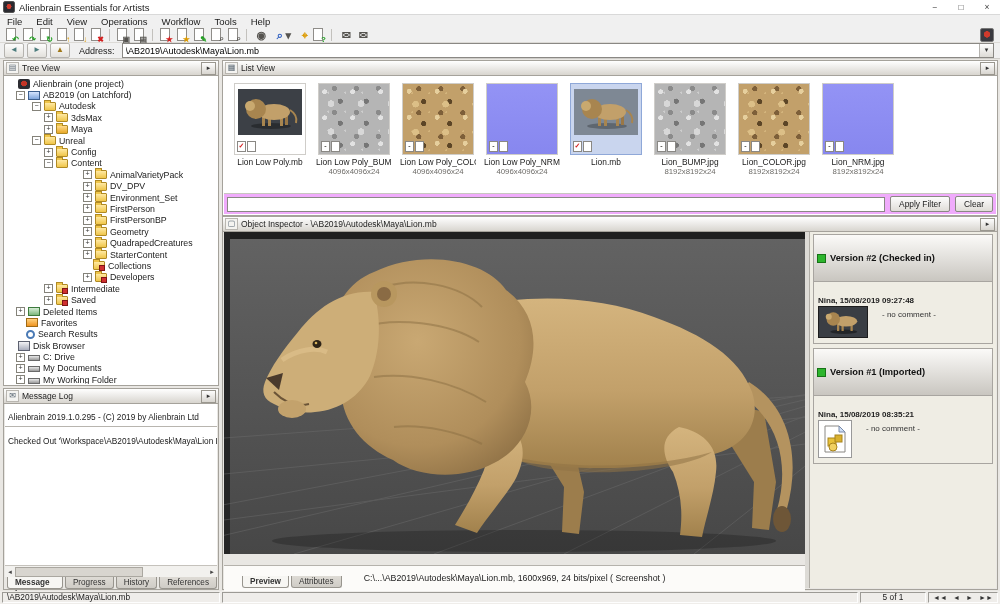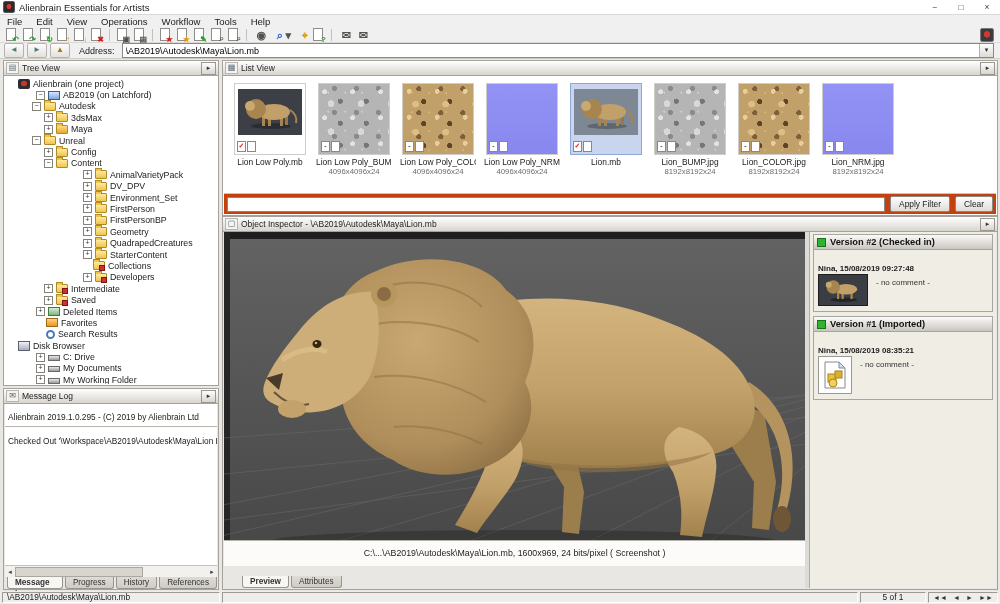--- a/index.html
+++ b/index.html
@@ -50,21 +50,21 @@
   .phead{height:14px;background:linear-gradient(#ffffff,#d8d5cf);border-bottom:1px solid #a5a29b;
          display:flex;align-items:center;gap:3px;font-size:8.5px;padding:0 2px;color:#222}
   .hico{width:11px;height:10px;font-size:8px;line-height:10px;text-align:center;color:#55636f;
         background:#f4f3f0;border:1px solid #b9b6b0;flex:none}
   .hbtn{margin-left:auto;width:13px;height:11px;border:1px solid #9a978f;background:linear-gradient(#fdfdfd,#d8d5cf);
         font-size:7px;line-height:10px;text-align:center;color:#333;flex:none}
 
   
   .treebody{position:absolute;left:1px;right:1px;top:15px;bottom:1px;overflow:hidden;padding-top:2px;font-size:8.8px}
   .trow{display:flex;align-items:center;height:11.4px;white-space:nowrap}
-  .d0{margin-left:3px}.d1{margin-left:31px}.d2{margin-left:27px}.d3{margin-left:39px}.d4{margin-left:78px}
+  .d0{margin-left:3px}.d1{margin-left:11px}.d2{margin-left:27px}.d3{margin-left:39px}.d4{margin-left:78px}
   .exp{width:7px;height:7px;border:1px solid #848279;background:#fff;font-size:7px;line-height:6px;
        text-align:center;margin-right:3px;flex:none;color:#333}
   .spx{width:10px;flex:none}
   .ic{width:12px;height:9px;margin-right:3px;flex:none;position:relative;box-sizing:border-box}
   .ic-folder{background:linear-gradient(#ffe9a2,#f0c64a);border:1px solid #b08a24;border-radius:1px}
   .ic-folder::before{content:"";position:absolute;top:-3px;left:-1px;width:5px;height:2px;background:#f0c64a;border:1px solid #b08a24;border-bottom:none}
   .ic-open{background:linear-gradient(#ffd98a,#e8a928)}
   .mark::after{content:"";position:absolute;right:-1px;bottom:-2px;width:4px;height:4px;background:#d03030;border:1px solid #7d1515}
   .ic-proj{background:radial-gradient(circle at 50% 45%,#c53527 0 34%,#2c2c32 38%);border-radius:2px;height:10px}
   .ic-ab{background:linear-gradient(#d5e5ff,#7fa6dd);border:1px solid #3c5f8e}
@@ -108,43 +108,43 @@
     background-size:28px 26px,22px 24px,30px 28px,26px 22px,17px 19px}
   .tex-color{background-color:#c2a06a;background-image:
     radial-gradient(circle at 22% 28%,#e6cf9d 0 8%,transparent 9%),
     radial-gradient(circle at 72% 20%,#7d5f39 0 10%,transparent 11%),
     radial-gradient(circle at 42% 72%,#dcbf87 0 12%,transparent 13%),
     radial-gradient(circle at 80% 80%,#5c4526 0 9%,transparent 10%),
     radial-gradient(circle at 55% 48%,#d3b47c 0 7%,transparent 8%);
     background-size:28px 26px,22px 24px,30px 28px,26px 22px,17px 19px}
   .tex-nrm{background:linear-gradient(#9393f5,#8787ef)}
   .filterrow{position:absolute;left:1px;right:1px;bottom:1px;height:20px;display:flex;align-items:center;
-             gap:5px;padding:0 3px;background:#c2410c;border-top:1px solid #c8c6c0}
+             gap:5px;padding:0 3px;background:#f0abfc;border-top:1px solid #c8c6c0}
   .filterrow input{flex:1;height:13px;border:1px solid #8a8884;font-size:9px;padding:0 3px;
                    font-family:"Liberation Sans",sans-serif;background:#fff}
   .btn{font-size:8.4px;height:16px;padding:0 8px;background:linear-gradient(#fdfdfd,#e0ddd8);
        border:1px solid #8a8884;border-radius:2px;color:#222;line-height:14px}
 
   
   .prevcol{position:absolute;left:1px;top:15px;width:581px;bottom:1px}
   .viewport{position:absolute;left:0;top:0;width:581px;height:322px;background:linear-gradient(#636363,#474747);overflow:hidden}
   .vtop{position:absolute;left:0;top:0;width:100%;height:7px;background:#1f1f1f}
   .vleft{position:absolute;left:0;top:0;width:6px;height:100%;background:#262626}
-  .infobar{position:absolute;left:0;top:308px;width:581px;height:25px;background:#fcfbf9;border-top:1px solid #b5b2ac;
+  .infobar{position:absolute;left:0;top:333px;width:581px;height:25px;background:#fcfbf9;border-top:1px solid #b5b2ac;
            text-align:center;font-size:8.8px;color:#222;line-height:25px;white-space:nowrap}
   .ptabs{position:absolute;left:0;bottom:0;height:12px;display:flex;gap:2px;padding-left:18px}
   .splitter{position:absolute;left:582px;top:15px;width:4px;bottom:1px;background:#dddbd6}
   .vercol{position:absolute;left:586px;right:1px;top:15px;bottom:1px;background:#efede4;border-left:1px solid #b0ada6;
           padding:2px 3px;box-sizing:border-box;overflow:hidden}
   .ver{border:1px solid #a8a5a0;background:#efede4;margin-bottom:4px}
   .verh{height:14px;background:linear-gradient(#fbfaf8,#c9c6c0);border-bottom:1px solid #a8a5a0;
-        display:flex;align-items:center;gap:4px;font-size:9.3px;font-weight:bold;padding:0 3px;color:#111}
+        display:flex;align-items:center;gap:4px;font-size:9.3px;font-weight:bold;padding:16px 3px;color:#111}
   .versq{width:7px;height:7px;background:#2db52d;border:1px solid #177317;flex:none}
   .vmeta{font-size:8px;font-weight:bold;padding:14px 4px 0;color:#222}
-  .vbody{display:flex;gap:8px;padding:1px 4px 5px;align-items:flex-start}
+  .vbody{display:flex;gap:14px;padding:1px 4px 5px;align-items:flex-start}
   .vthumb{width:48px;height:30px;background:#3a3e44;border:1px solid #1d1d1d;overflow:hidden;flex:none}
   .vicon{width:32px;height:36px;background:#fff;border:1px solid #999;flex:none;display:flex;align-items:center;justify-content:center}
   .vcomment{font-size:8px;color:#333;padding-top:4px}
 
   
   .statusbar{left:0;top:591px;width:1000px;height:13px;background:#efedea;display:flex;gap:2px;
              padding:1px 2px;box-sizing:border-box;font-size:8.3px}
   .scell{border:1px solid;border-color:#9c9a95 #fdfdfd #fdfdfd #9c9a95;background:#efedea;
          padding:0 4px;line-height:9px;display:flex;align-items:center;box-sizing:border-box}
   .scell.path{width:218px}

